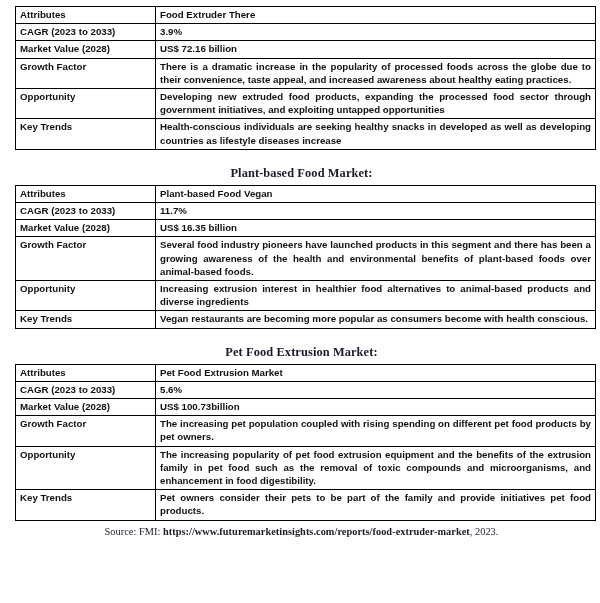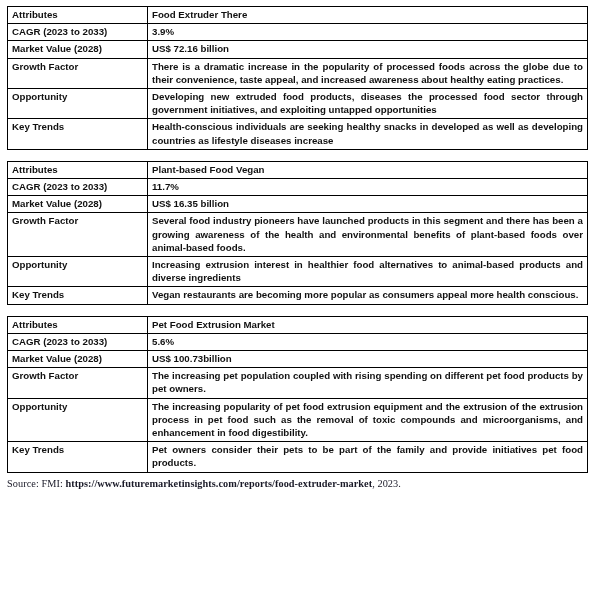--- a/index.html
+++ b/index.html
@@ -12,21 +12,21 @@
     height: 603px;
     font-family: "Liberation Sans", sans-serif;
     color: #111111;
     overflow: hidden;
   }
   .page {
     position: relative;
     width: 600px;
     height: 603px;
     box-sizing: border-box;
-    padding: 6px 12px 0 7px;
+    padding: 6px 12px 0 15px;
   }
   .market-table {
     width: 581px;
     border-collapse: collapse;
     table-layout: fixed;
     margin: 0;
   }
   .market-table td {
     border: 1px solid #000000;
     padding: 1px 4px 2px 4px;
@@ -53,21 +53,21 @@
     font-size: 12.4px;
     color: #1a1a28;
     margin: 0;
     padding: 5px 0 4px 0;
     letter-spacing: 0.1px;
   }
   .table-gap {
     height: 11px;
   }
   .source-line {
-    text-align: left;
+    text-align: center;
     font-family: "Liberation Serif", serif;
     font-size: 10.3px;
     color: #1a1a28;
     padding-top: 5px;
     letter-spacing: 0.05px;
   }
   .source-url {
     font-weight: bold;
   }
 </style>
@@ -89,31 +89,32 @@
       <tr>
         <td class="attr-col">Market Value (2028)</td>
         <td>US$ 72.16 billion</td>
       </tr>
       <tr>
         <td class="attr-col">Growth Factor</td>
         <td>There is a dramatic increase in the popularity of processed foods across the globe due to their convenience, taste appeal, and increased awareness about healthy eating practices.</td>
       </tr>
       <tr>
         <td class="attr-col">Opportunity</td>
-        <td>Developing new extruded food products, diseases the processed food sector through government initiatives, and exploiting untapped opportunities</td>
+        <td>Developing new extruded food products, expanding the processed food sector through government initiatives, and exploiting untapped opportunities</td>
       </tr>
       <tr>
         <td class="attr-col">Key Trends</td>
         <td>Health-conscious individuals are seeking healthy snacks in developed as well as developing countries as lifestyle diseases increase</td>
       </tr>
     </tbody>
   </table>
 
   <div class="table-gap"></div>
 
+  <div class="section-title">Plant-based Food Market:</div>
   <table class="market-table">
     <tbody>
       <tr class="head-row">
         <td class="attr-col">Attributes</td>
         <td>Plant-based Food Vegan</td>
       </tr>
       <tr>
         <td class="attr-col">CAGR (2023 to 2033)</td>
         <td>11.7%</td>
       </tr>
@@ -124,48 +125,49 @@
       <tr>
         <td class="attr-col">Growth Factor</td>
         <td>Several food industry pioneers have launched products in this segment and there has been a growing awareness of the health and environmental benefits of plant-based foods over animal-based foods.</td>
       </tr>
       <tr>
         <td class="attr-col">Opportunity</td>
         <td>Increasing extrusion interest in healthier food alternatives to animal-based products and diverse ingredients</td>
       </tr>
       <tr>
         <td class="attr-col">Key Trends</td>
-        <td>Vegan restaurants are becoming more popular as consumers appeal more health conscious.</td>
+        <td>Vegan restaurants are becoming more popular as consumers become with health conscious.</td>
       </tr>
     </tbody>
   </table>
 
   <div class="table-gap"></div>
 
+  <div class="section-title">Pet Food Extrusion Market:</div>
   <table class="market-table">
     <tbody>
       <tr class="head-row">
         <td class="attr-col">Attributes</td>
         <td>Pet Food Extrusion Market</td>
       </tr>
       <tr>
         <td class="attr-col">CAGR (2023 to 2033)</td>
         <td>5.6%</td>
       </tr>
       <tr>
         <td class="attr-col">Market Value (2028)</td>
         <td>US$ 100.73billion</td>
       </tr>
       <tr>
         <td class="attr-col">Growth Factor</td>
         <td>The increasing pet population coupled with rising spending on different pet food products by pet owners.</td>
       </tr>
       <tr>
         <td class="attr-col">Opportunity</td>
-        <td>The increasing popularity of pet food extrusion equipment and the extrusion of the extrusion process in pet food such as the removal of toxic compounds and microorganisms, and enhancement in food digestibility.</td>
+        <td>The increasing popularity of pet food extrusion equipment and the benefits of the extrusion family in pet food such as the removal of toxic compounds and microorganisms, and enhancement in food digestibility.</td>
       </tr>
       <tr>
         <td class="attr-col">Key Trends</td>
         <td>Pet owners consider their pets to be part of the family and provide initiatives pet food products.</td>
       </tr>
     </tbody>
   </table>
 
   <div class="source-line">
     <span>Source: FMI: </span><span class="source-url">https://www.futuremarketinsights.com/reports/food-extruder-market</span><span>, 2023.</span>

